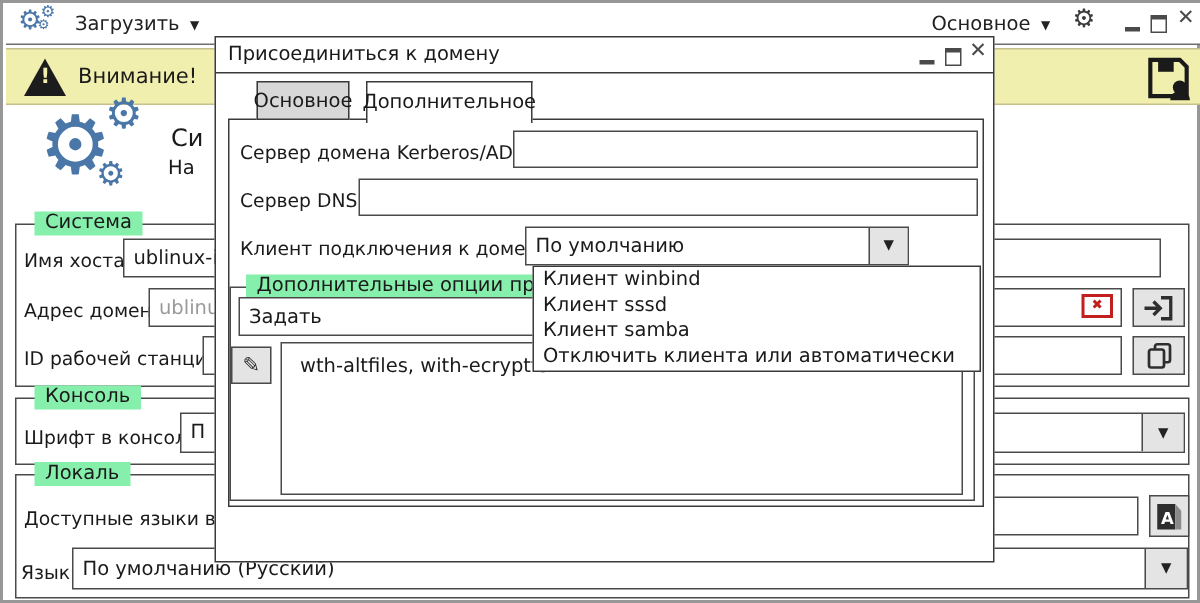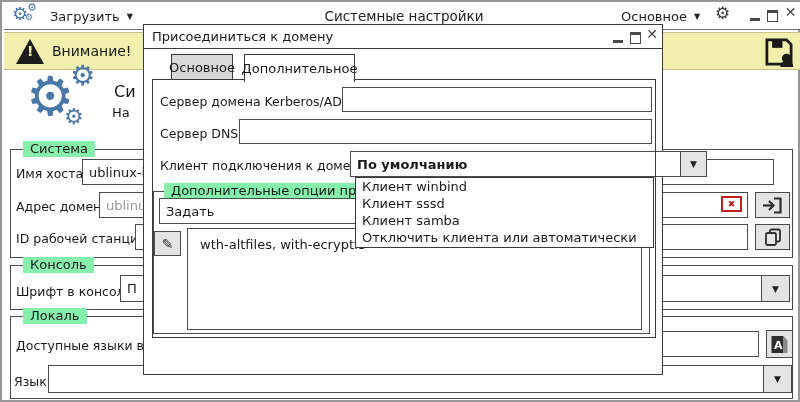--- a/index.html
+++ b/index.html
@@ -63,21 +63,20 @@
   <div class="toolbar">
     <span class="abs" style="left:8px;top:1px;width:32px;height:26px;">
       <span class="gear" style="left:0;top:2px;font-size:18px;">⚙</span>
       <span class="gear" style="left:15px;top:-1px;font-size:11px;">⚙</span>
       <span class="gear" style="left:13px;top:10px;font-size:9px;">⚙</span>
     </span>
     <div class="menu-btn" style="left:46px;text-align:center;">
       <span class="lbl">Загрузить</span>
       <span class="caret">▼</span>
     </div>
-    <div class="app-title">Системные настройки</div>
     <div class="menu-btn" style="left:617px;">
       <span class="lbl">Основное</span>
       <span class="caret">▼</span>
     </div>
     <span class="tb-gear">⚙</span>
     <span class="wc" style="left:744px;">
         <span class="minbar"></span>
       </span>
     <span class="wc" style="left:762px;top:7px;">
         <span class="maxbox"></span>
@@ -161,20 +160,21 @@
   </div>
   <div class="btn" style="left:764px;top:328px;width:27px;height:28px;">
     <svg width="19" height="21" viewBox="0 0 19 21">
       <rect x="1.5" y="2" width="12" height="17" fill="#2e2e2e"></rect>
       <path d="M13.5 2 l4 4.5 v12.5 h-4 z" fill="#8a8a8a"></path>
       <text x="4" y="15" font-size="11" font-weight="bold" fill="#ffffff" font-family="DejaVu Sans, sans-serif">A</text>
     </svg>
   </div>
   <span class="flabel" style="left:12px;top:372px;">Язык:</span>
   <div class="combo" style="left:46px;top:363px;width:744px;height:28px;">
+    <span class="val">По умолчанию (Русский)</span>
     <span class="combo-arrow">
         <span>▼</span>
       </span>
   </div>
 
   <div class="dialog">
     <div class="dlg-titlebar">
       <span class="dlg-title">Присоединиться к домену</span>
       <span class="dlg-wc" style="left:468px;">
           <span class="minbar"></span>
@@ -199,21 +199,21 @@
     <div class="input" style="left:198px;top:62px;width:310px;height:25px;">
       <span class="val"></span>
     </div>
 
     <span class="flabel" style="left:16px;top:101px;">Сервер DNS:</span>
     <div class="input" style="left:95px;top:94px;width:413px;height:25px;">
       <span class="val"></span>
     </div>
 
     <span class="flabel" style="left:16px;top:133px;">Клиент подключения к домену:</span>
-    <div class="combo" style="left:206px;top:126px;width:357px;height:26px;font-weight:bold;">
+    <div class="combo" style="left:206px;top:126px;width:256px;height:26px;">
       <span class="val">По умолчанию</span>
       <span class="combo-arrow" style="width:26px;">
           <span>▼</span>
         </span>
     </div>
 
     <div class="group" style="left:9px;top:166px;width:497px;height:143px;border-color:#4a4a4a;">
       <span class="legend" style="left:10px;">Дополнительные опции профиля</span>
     </div>
     <div class="combo" style="left:15px;top:173px;width:479px;height:26px;">

